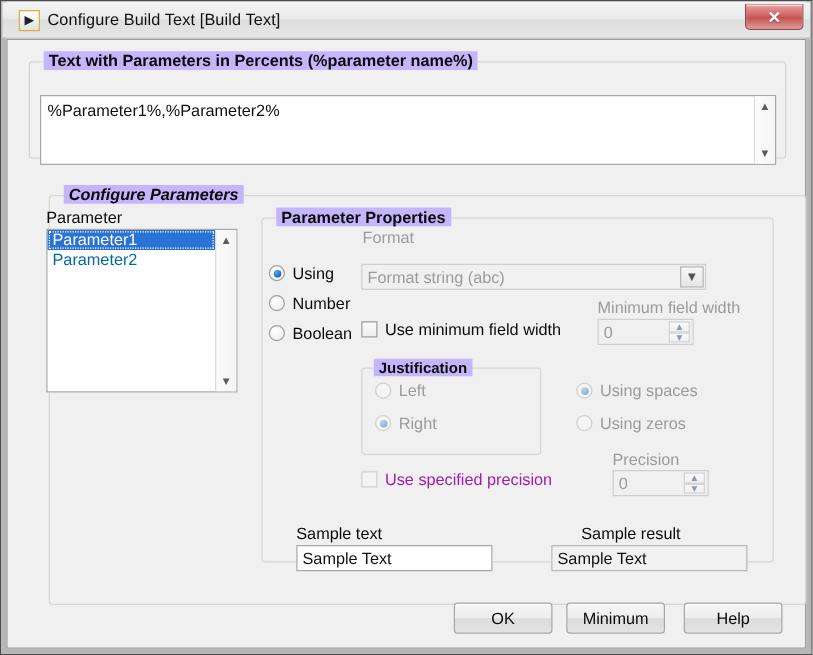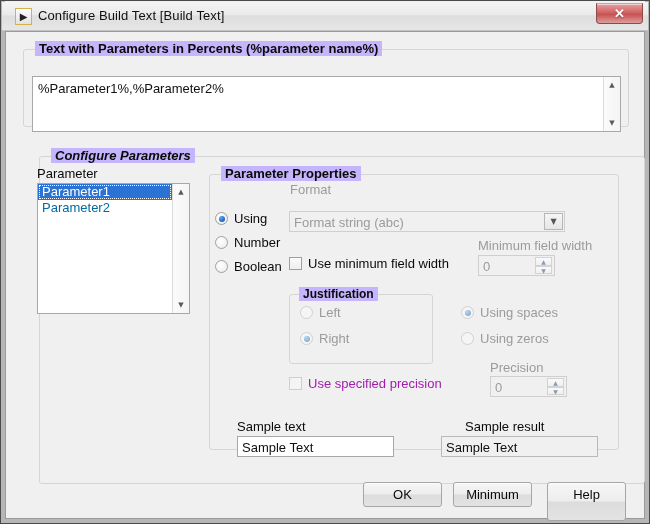--- a/index.html
+++ b/index.html
@@ -450,14 +450,14 @@
     <div class="val">Sample Text</div>
   </div>
 
   <div class="label" style="left:464px; top:418px;">Sample result</div>
   <div class="textbox readonly" style="left:440px; top:435px; width:157px; height:21px;">
     <div class="val">Sample Text</div>
   </div>
 
   <div class="pbtn" style="left:362px; top:481px; width:79px; height:25px;">OK</div>
   <div class="pbtn" style="left:452px; top:481px; width:79px; height:25px;">Minimum</div>
-  <div class="pbtn" style="left:546px; top:481px; width:79px; height:39px;">Help</div>
+  <div class="pbtn" style="left:546px; top:481px; width:79px; height:25px;">Help</div>
 </div>
 
 </body></html>

